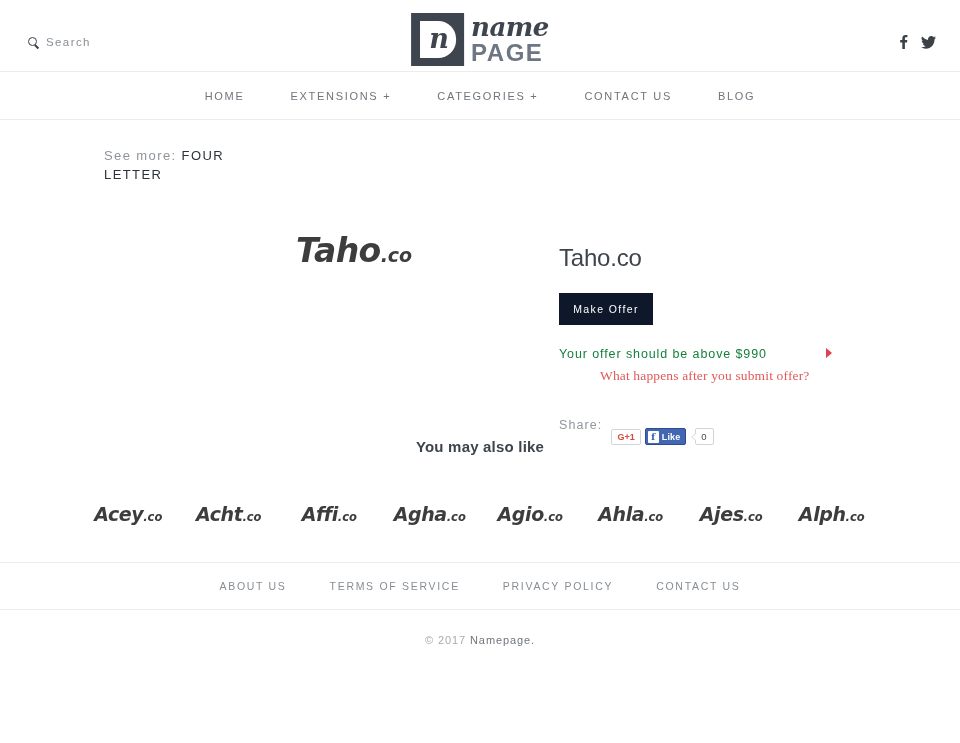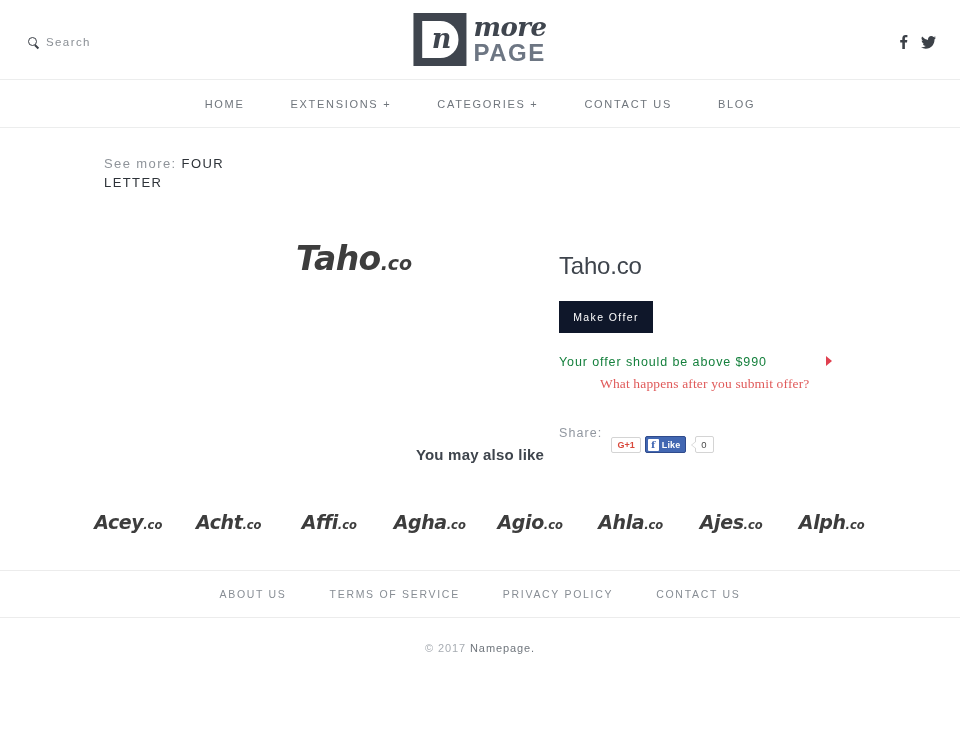--- a/index.html
+++ b/index.html
@@ -10,21 +10,21 @@
     height: 743px;
     background: #ffffff;
     font-family: "Liberation Sans", "DejaVu Sans", sans-serif;
     color: #444a52;
     overflow: hidden;
   }
 
   
   .topbar {
     position: relative;
-    height: 80px;
+    height: 72px;
     border-bottom: 1px solid #eceded;
     display: flex;
     align-items: center;
   }
   .search-box {
     position: absolute;
     left: 28px;
     top: 36px;
     display: flex;
     align-items: center;
@@ -407,21 +407,21 @@
     <span class="search-label">Search</span>
   </div>
 
   <a class="logo">
     <span class="logo-mark">
       <span class="logo-mark-inner"></span>
       <span class="logo-mark-stem"></span>
       <span class="logo-mark-n">n</span>
     </span>
     <span class="logo-words">
-      <span class="logo-name">more</span>
+      <span class="logo-name">name</span>
       <span class="logo-page">PAGE</span>
     </span>
   </a>
 
   <div class="socials">
     <a class="social-ico">
       <svg width="9" height="14" viewBox="0 0 9 14">
           <path fill="#3c4148" d="M5.9 14V7.6h2.1l.3-2.5H5.9V3.5c0-.7.2-1.2 1.2-1.2h1.3V.1C8.2.1 7.4 0 6.5 0 4.6 0 3.3 1.2 3.3 3.3v1.8H1.2v2.5h2.1V14h2.6z"></path>
         </svg>
     </a>

